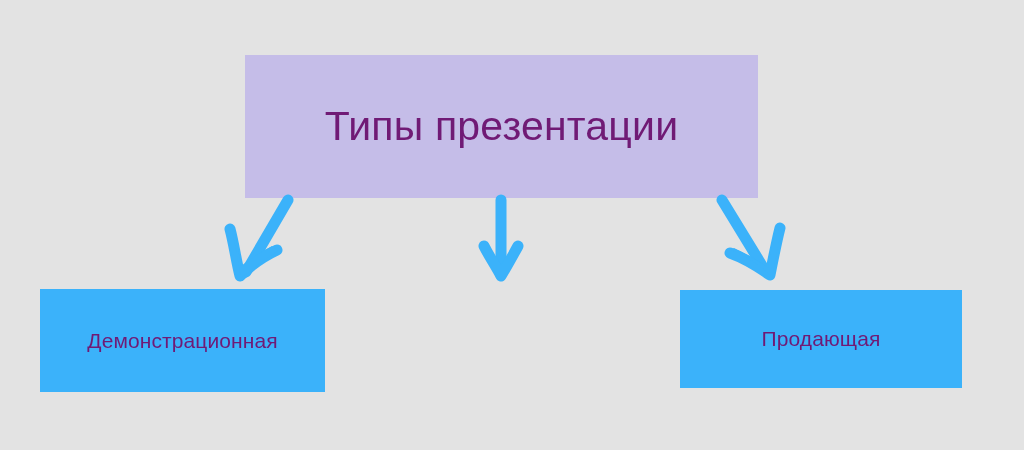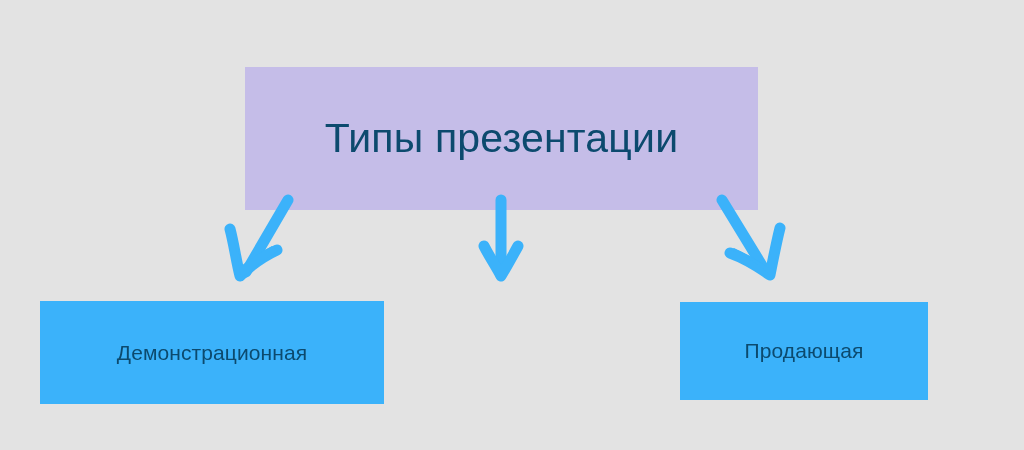--- a/index.html
+++ b/index.html
@@ -19,54 +19,53 @@
     height: 450px;
     background: #e3e3e3;
   }
   .node {
     position: absolute;
     display: flex;
     align-items: center;
     justify-content: center;
     box-sizing: border-box;
     text-align: center;
-    color: #0c4a6e;
+    color: #701a75;
     line-height: 1.1;
-    margin-top: 12px;
   }
   .node-root {
     left: 245px;
     top: 55px;
     width: 513px;
     height: 143px;
     background: #c5bde8;
     font-size: 41px;
     letter-spacing: 0.2px;
   }
   .node-leaf {
     background: #3bb2fa;
     font-size: 21px;
     letter-spacing: 0.1px;
   }
   .node-leaf-1 {
     left: 40px;
     top: 289px;
-    width: 344px;
+    width: 285px;
     height: 103px;
   }
   .node-leaf-2 {
     left: 360px;
     top: 290px;
     width: 283px;
     height: 98px;
   }
   .node-leaf-3 {
     left: 680px;
     top: 290px;
-    width: 248px;
+    width: 282px;
     height: 98px;
   }
   #connectors {
     position: absolute;
     left: 0;
     top: 0;
     width: 1024px;
     height: 450px;
     pointer-events: none;
   }

